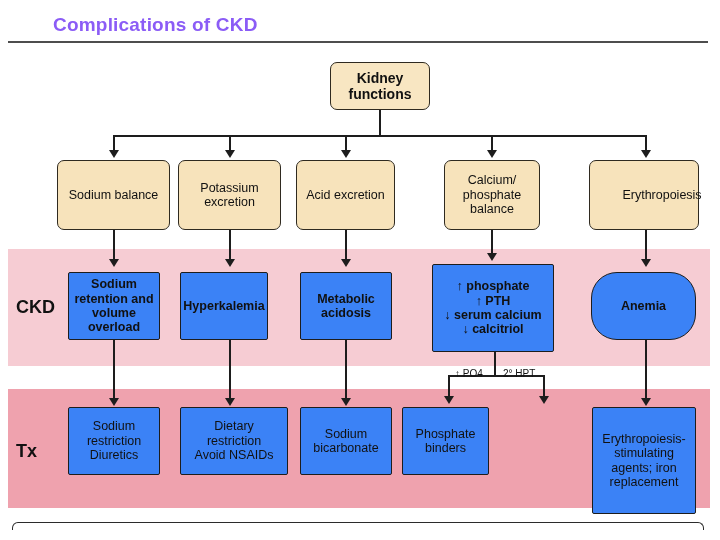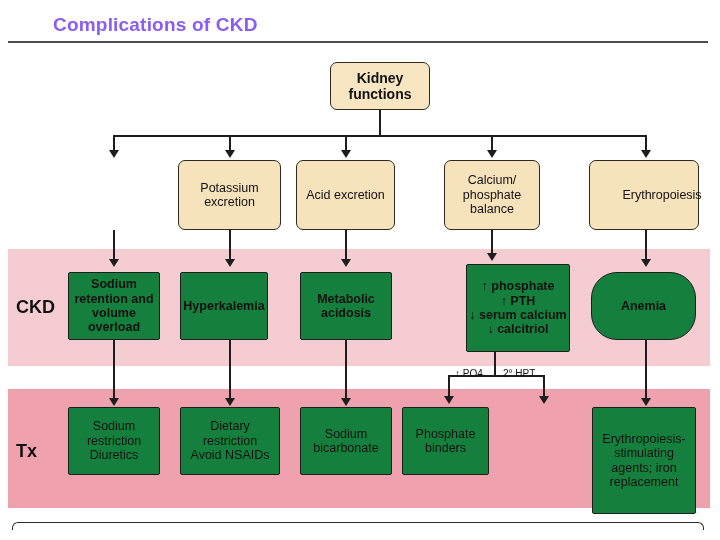--- a/index.html
+++ b/index.html
@@ -45,21 +45,21 @@
     position:absolute;box-sizing:border-box;
     display:flex;align-items:center;justify-content:center;text-align:center;
     color:#111;line-height:1.15;
   }
   .box.fn{
     background:#f7e3bb;border:1.4px solid #2f2a20;border-radius:7px;
     font-size:12.5px;
   }
   .box.fn.root{font-weight:bold;font-size:14px;background:#f8e6c2;}
   .box.white{
-    background:#15803d;border:1.6px solid #1d1d1d;border-radius:2px;
+    background:#3b82f6;border:1.6px solid #1d1d1d;border-radius:2px;
   }
   .box.white.ckd{font-weight:bold;font-size:12.5px;}
   .box.white.tx{font-weight:normal;font-size:12.5px;}
 
   
   .vline{position:absolute;width:1.6px;background:#1d1d1d;}
   .hline{position:absolute;height:1.6px;background:#1d1d1d;}
   .arrow{
     position:absolute;width:0;height:0;
     border-left:5px solid transparent;border-right:5px solid transparent;
@@ -101,20 +101,23 @@
 
   <div class="vline" style="left:345px;top:135px;height:19px;"></div>
   <div class="arrow" style="left:341px;top:150px;"></div>
 
   <div class="vline" style="left:491px;top:135px;height:19px;"></div>
   <div class="arrow" style="left:487px;top:150px;"></div>
 
   <div class="vline" style="left:645px;top:135px;height:19px;"></div>
   <div class="arrow" style="left:641px;top:150px;"></div>
 
+  <div class="box fn" style="left:57px;top:160px;width:113px;height:70px;flex-direction:column;">
+    <span>Sodium balance</span>
+  </div>
 
   <div class="box fn" style="left:178px;top:160px;width:103px;height:70px;flex-direction:column;">
     <span>Potassium</span>
     <span>excretion</span>
   </div>
 
   <div class="box fn" style="left:444px;top:160px;width:96px;height:70px;flex-direction:column;">
     <span>Calcium/</span>
     <span>phosphate</span>
     <span>balance</span>
@@ -151,21 +154,21 @@
 
   <div class="box white ckd" style="left:180px;top:272px;width:88px;height:68px;flex-direction:column;">
     <span>Hyperkalemia</span>
   </div>
 
   <div class="box white ckd" style="left:300px;top:272px;width:92px;height:68px;flex-direction:column;">
     <span>Metabolic</span>
     <span>acidosis</span>
   </div>
 
-  <div class="box white ckd" style="left:466px;top:264px;width:104px;height:88px;flex-direction:column;">
+  <div class="box white ckd" style="left:432px;top:264px;width:122px;height:88px;flex-direction:column;">
     <span>↑ phosphate</span>
     <span>↑ PTH</span>
     <span>↓ serum calcium</span>
     <span>↓ calcitriol</span>
   </div>
 
   <div class="box white ckd" style="left:591px;top:272px;width:105px;height:68px;flex-direction:column;border-radius:26px;">
     <span>Anemia</span>
   </div>
 
@@ -193,21 +196,21 @@
 
   <div class="ann-text" style="left:455px;top:368px;">↑ PO4</div>
   <div class="ann-text" style="left:503px;top:368px;">2° HPT</div>
 
   <div class="box white tx" style="left:68px;top:407px;width:92px;height:68px;flex-direction:column;">
     <span>Sodium</span>
     <span>restriction</span>
     <span>Diuretics</span>
   </div>
 
-  <div class="box white tx" style="left:180px;top:407px;width:100px;height:68px;flex-direction:column;">
+  <div class="box white tx" style="left:180px;top:407px;width:108px;height:68px;flex-direction:column;">
     <span>Dietary</span>
     <span>restriction</span>
     <span>Avoid NSAIDs</span>
   </div>
 
   <div class="box white tx" style="left:300px;top:407px;width:92px;height:68px;flex-direction:column;">
     <span>Sodium</span>
     <span>bicarbonate</span>
   </div>
 

